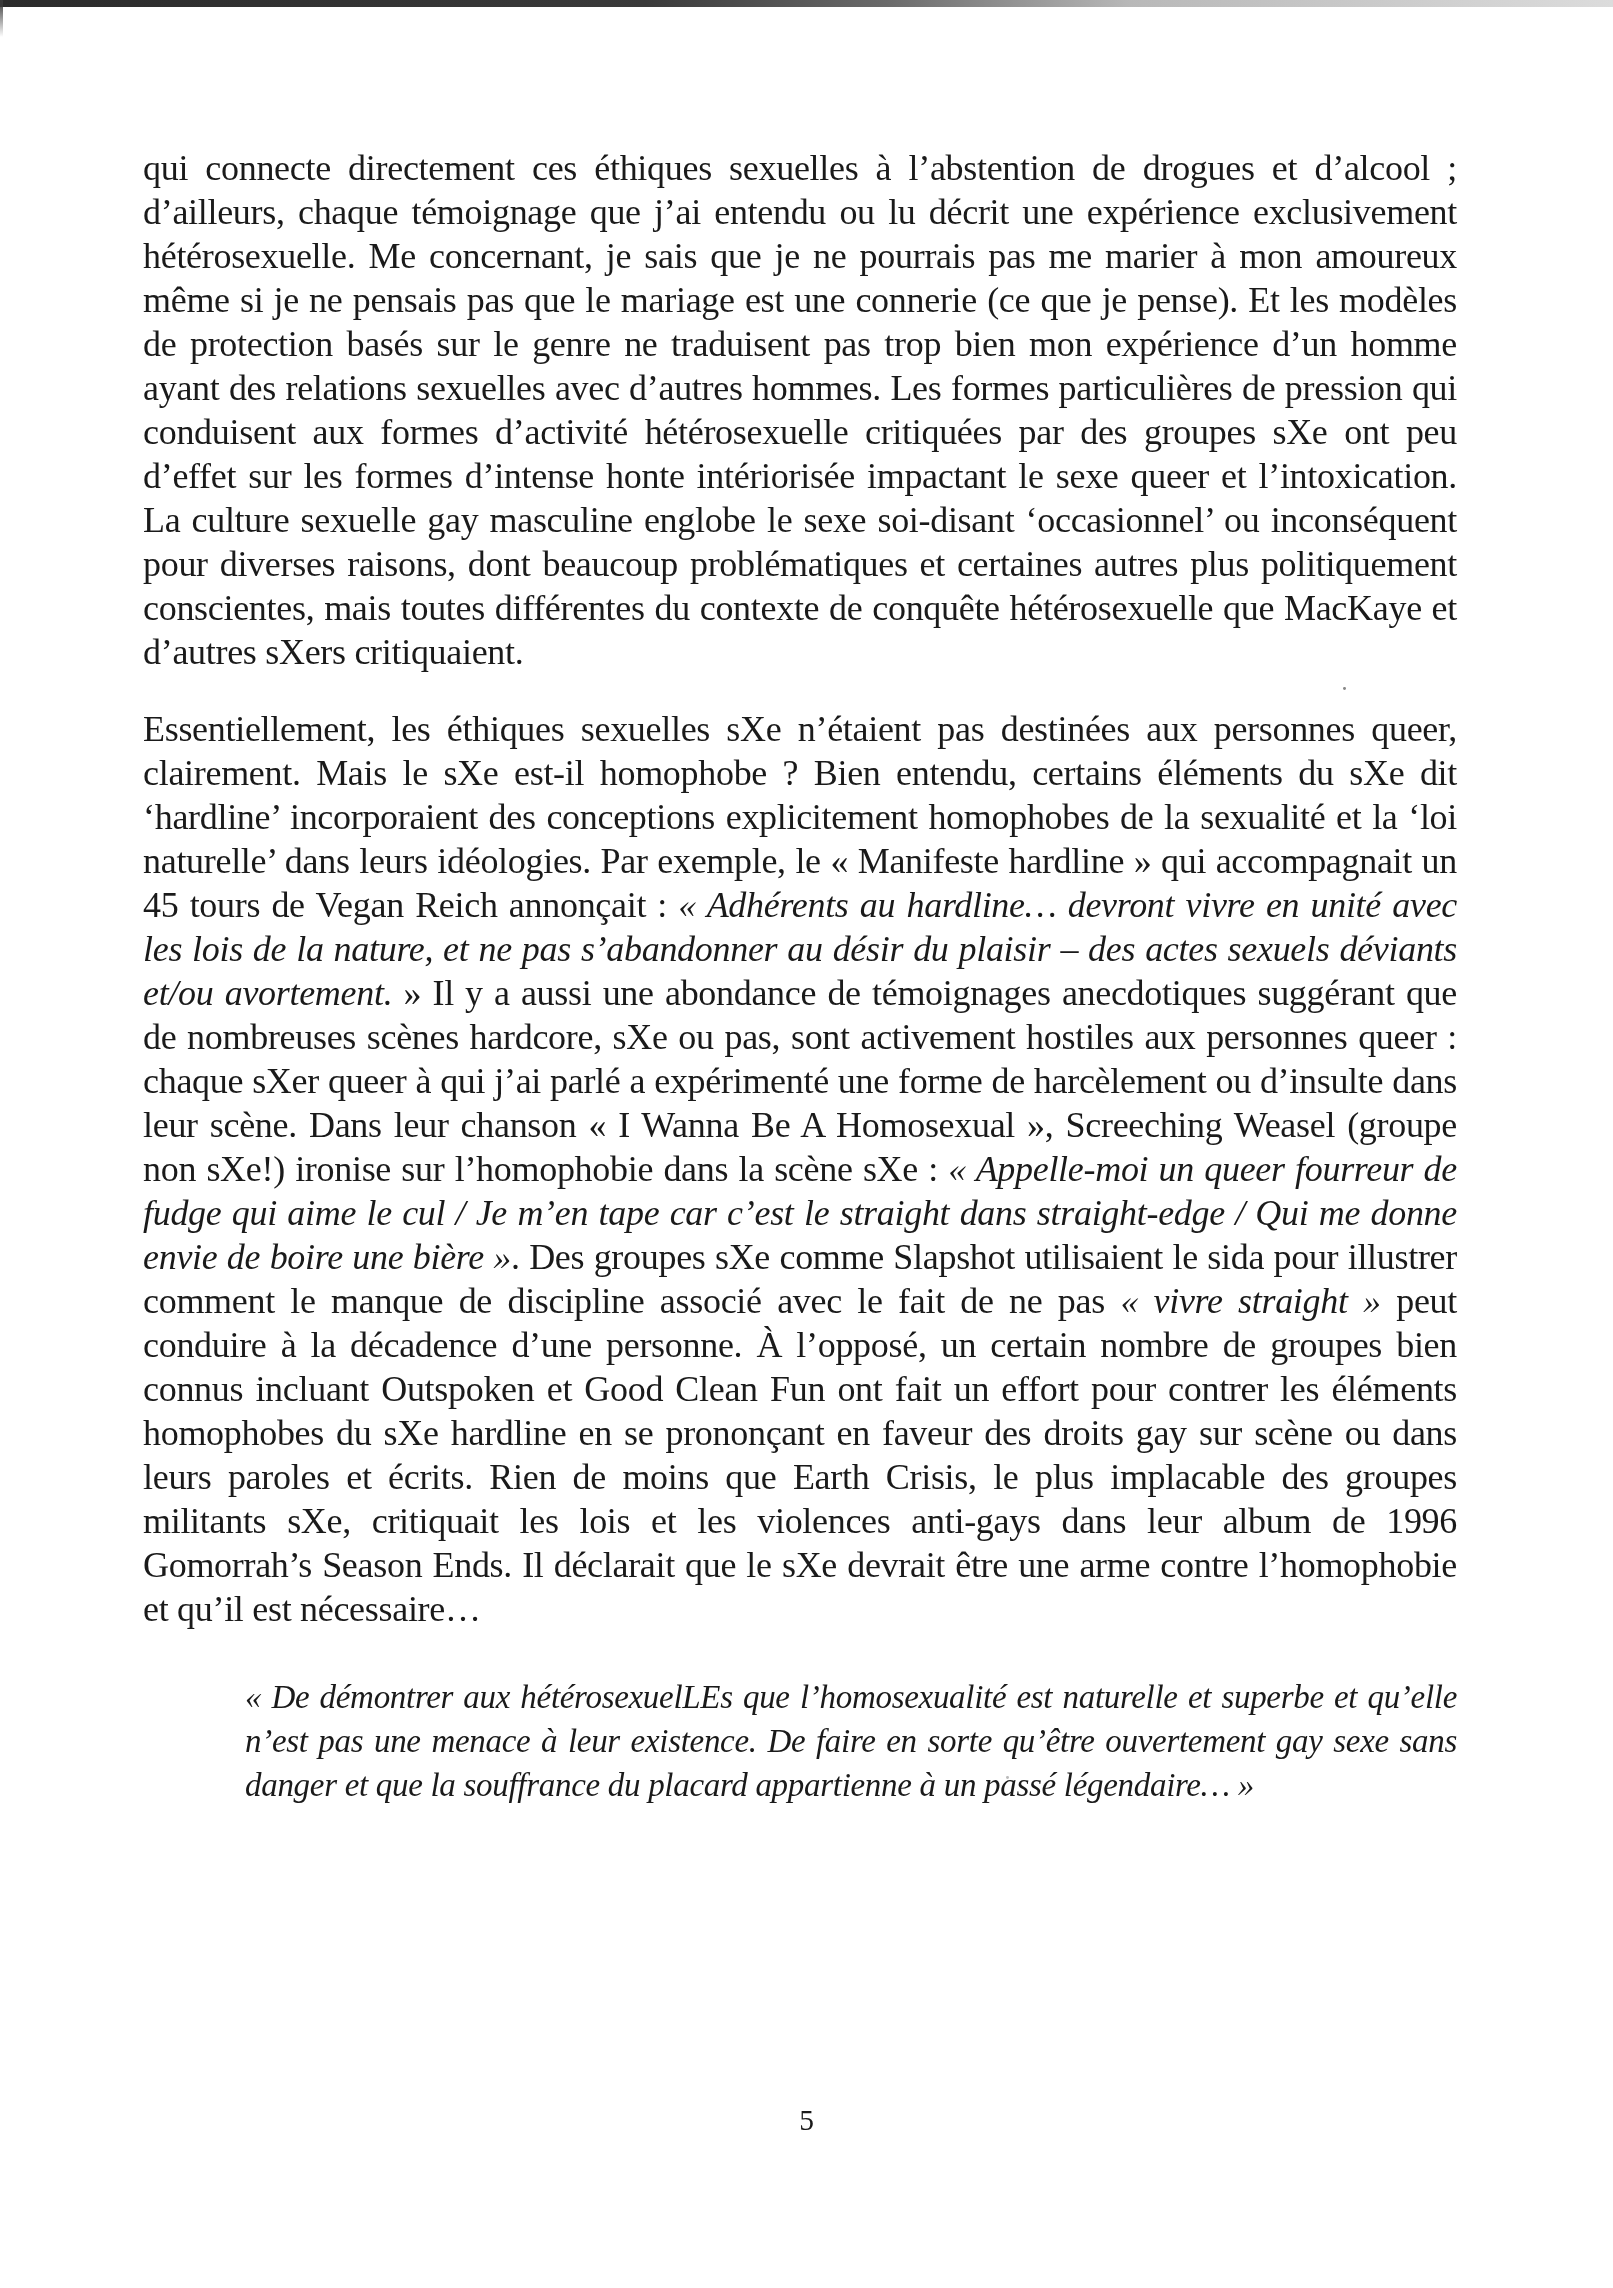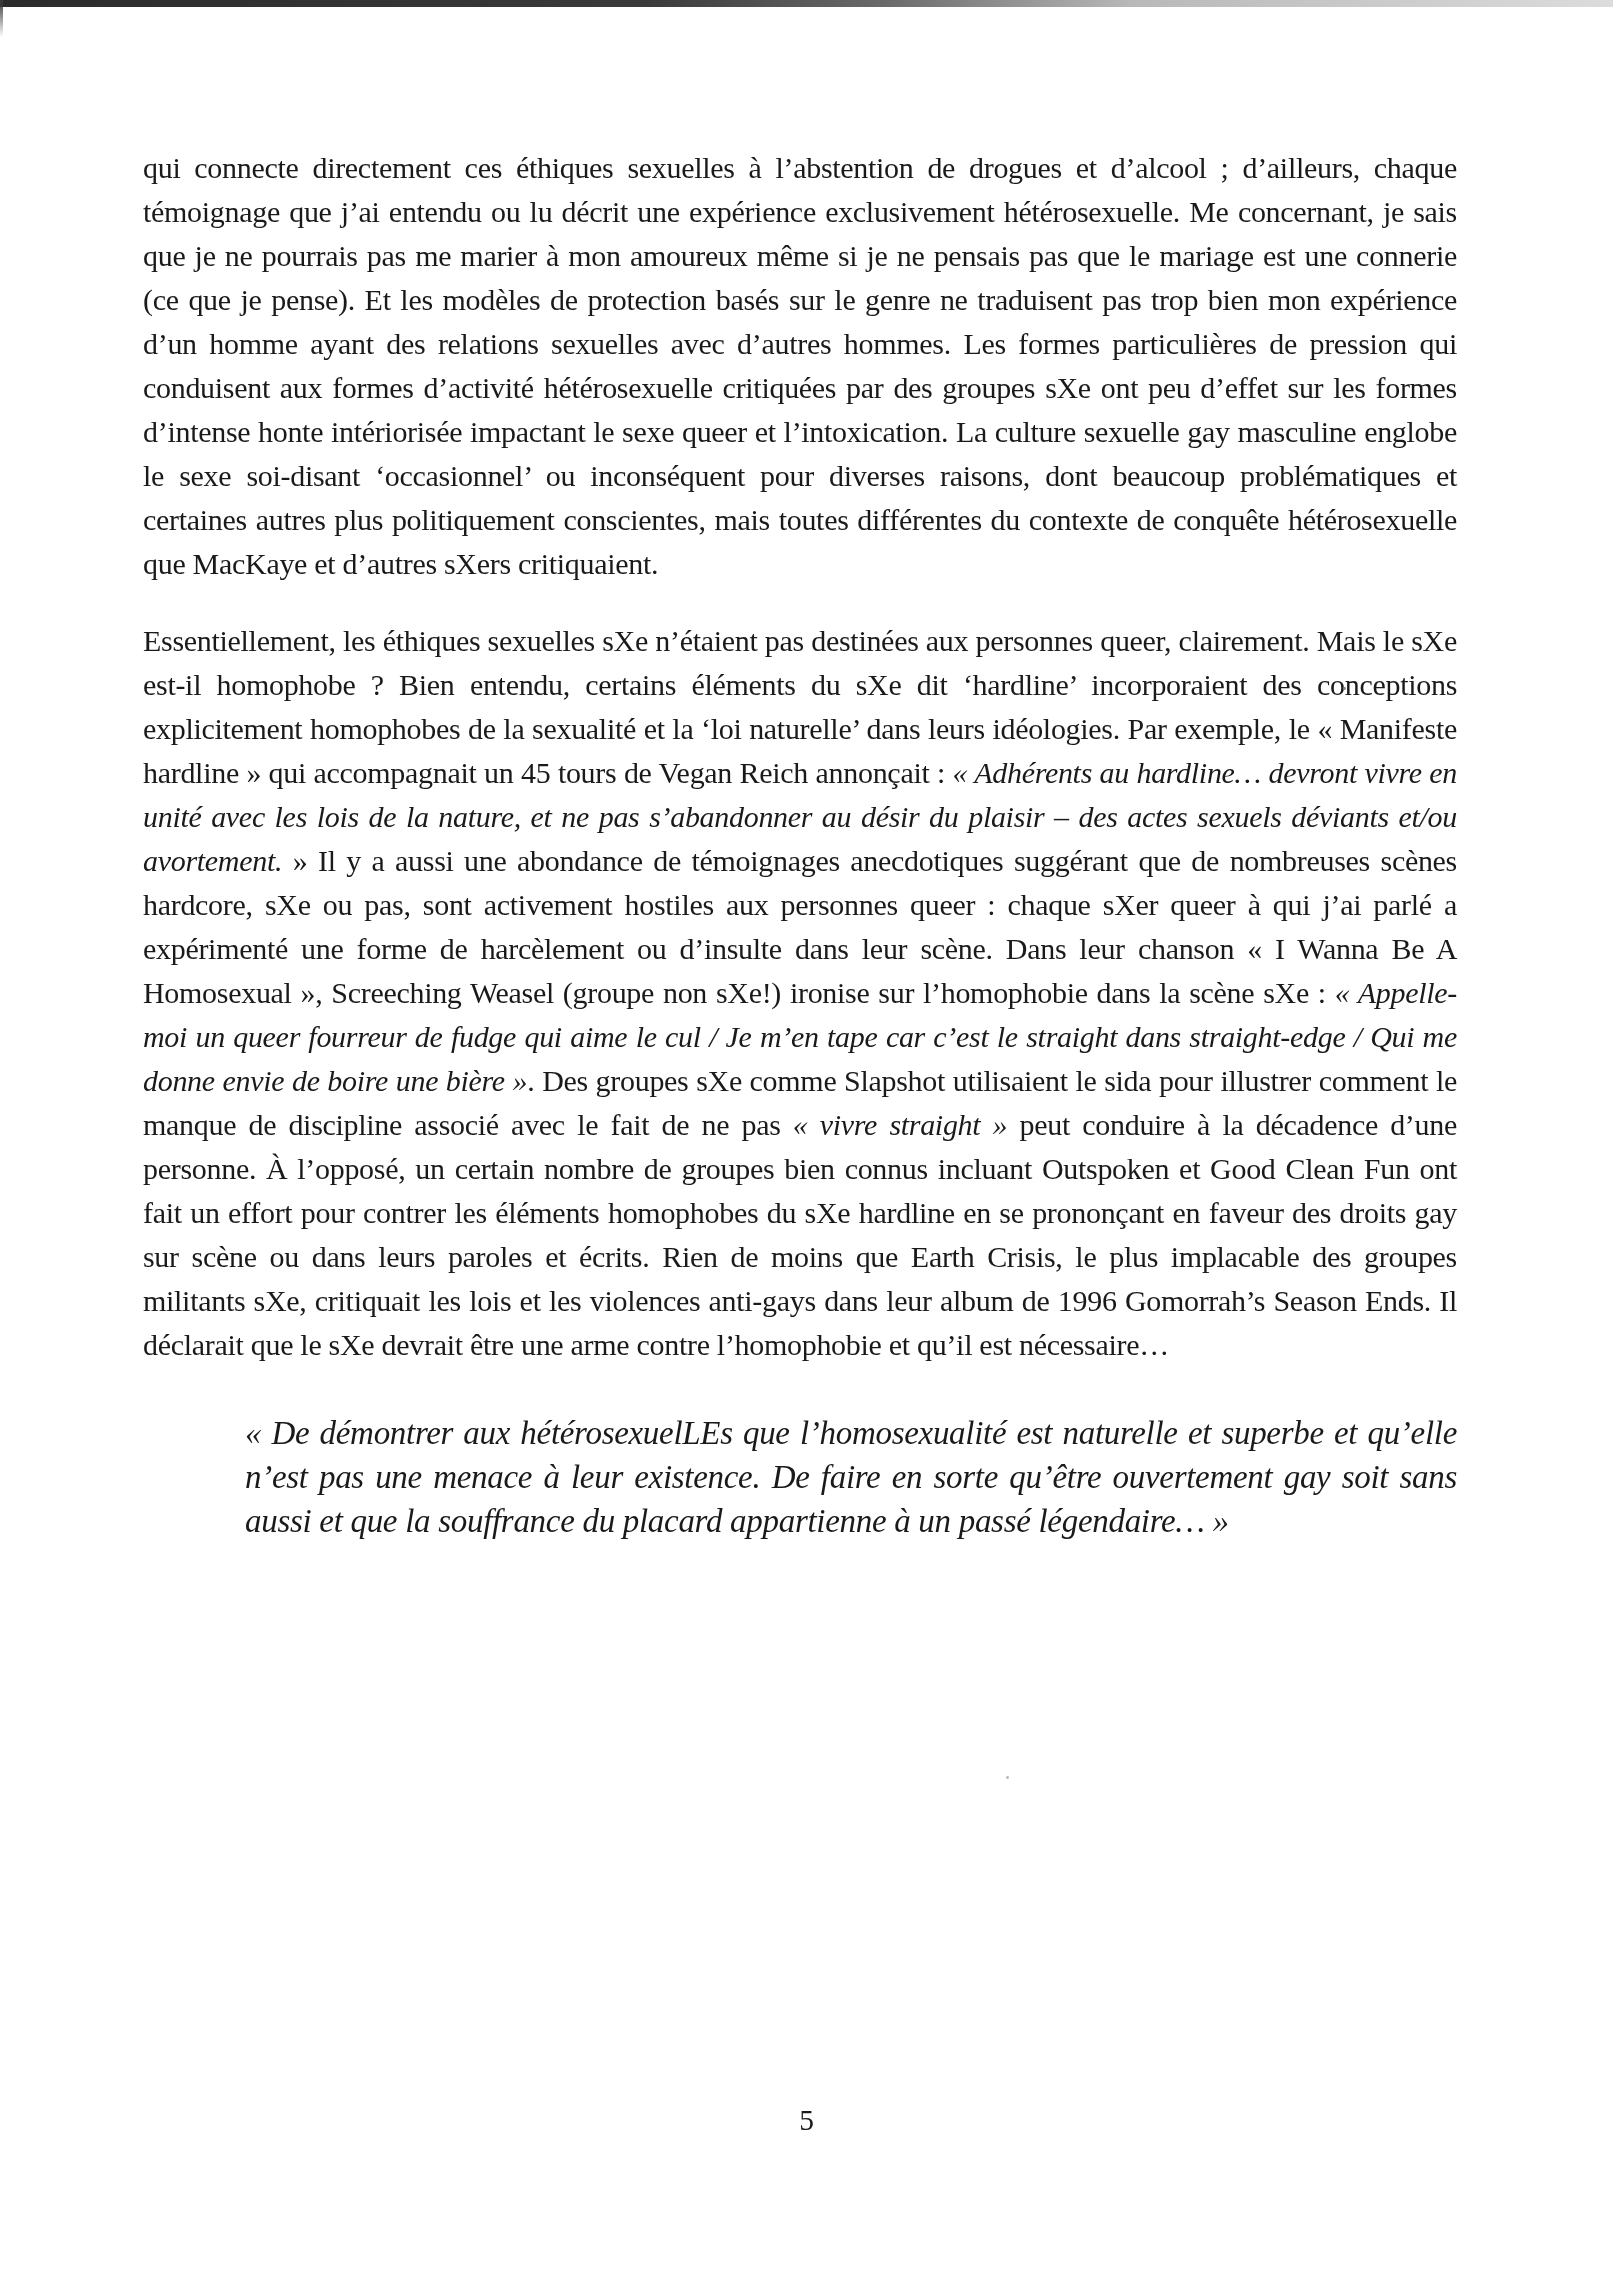--- a/index.html
+++ b/index.html
@@ -32,21 +32,21 @@
     background: linear-gradient(to bottom, #3a3a3a, rgba(255,255,255,0));
   }
   .page {
     position: absolute;
     left: 143px;
     top: 146px;
     width: 1314px;
   }
   .para {
     margin: 0;
-    font-size: 30px;
+    font-size: 36px;
     line-height: 44px;
     text-align: justify;
     letter-spacing: -0.3px;
     word-spacing: 0px;
   }
   .para + .para {
     margin-top: 33px;
   }
   .para em {
     font-style: italic;
@@ -82,20 +82,20 @@
 <div class="scan-edge"></div>
 <div class="scan-edge-left"></div>
 
 <div class="page">
   <p class="para">
     <span>qui connecte directement ces éthiques sexuelles à l’abstention de drogues et d’alcool ; d’ailleurs, chaque témoignage que j’ai entendu ou lu décrit une expérience exclusivement hétérosexuelle. Me concernant, je sais que je ne pourrais pas me marier à mon amoureux même si je ne pensais pas que le mariage est une connerie (ce que je pense). Et les modèles de protection basés sur le genre ne traduisent pas trop bien mon expérience d’un homme ayant des relations sexuelles avec d’autres hommes. Les formes particulières de pression qui conduisent aux formes d’activité hétérosexuelle critiquées par des groupes sXe ont peu d’effet sur les formes d’intense honte intériorisée impactant le sexe queer et l’intoxication. La culture sexuelle gay masculine englobe le sexe soi-disant ‘occasionnel’ ou inconséquent pour diverses raisons, dont beaucoup problématiques et certaines autres plus politiquement conscientes, mais toutes différentes du contexte de conquête hétérosexuelle que MacKaye et d’autres sXers critiquaient.</span>
   </p>
   <p class="para">
     <span>Essentiellement, les éthiques sexuelles sXe n’étaient pas destinées aux personnes queer, clairement. Mais le sXe est-il homophobe ? Bien entendu, certains éléments du sXe dit ‘hardline’ incorporaient des conceptions explicitement homophobes de la sexualité et la ‘loi naturelle’ dans leurs idéologies. Par exemple, le « Manifeste hardline » qui accompagnait un 45 tours de Vegan Reich annonçait : </span><em>« Adhérents au hardline… devront vivre en unité avec les lois de la nature, et ne pas s’abandonner au désir du plaisir – des actes sexuels déviants et/ou avortement.</em><span> » Il y a aussi une abondance de témoignages anecdotiques suggérant que de nombreuses scènes hardcore, sXe ou pas, sont activement hostiles aux personnes queer : chaque sXer queer à qui j’ai parlé a expérimenté une forme de harcèlement ou d’insulte dans leur scène. Dans leur chanson « I Wanna Be A Homosexual », Screeching Weasel (groupe non sXe!) ironise sur l’homophobie dans la scène sXe : </span><em>« Appelle-moi un queer fourreur de fudge qui aime le cul / Je m’en tape car c’est le straight dans straight-edge / Qui me donne envie de boire une bière »</em><span>. Des groupes sXe comme Slapshot utilisaient le sida pour illustrer comment le manque de discipline associé avec le fait de ne pas </span><em>« vivre straight »</em><span> peut conduire à la décadence d’une personne. À l’opposé, un certain nombre de groupes bien connus incluant Outspoken et Good Clean Fun ont fait un effort pour contrer les éléments homophobes du sXe hardline en se prononçant en faveur des droits gay sur scène ou dans leurs paroles et écrits. Rien de moins que Earth Crisis, le plus implacable des groupes militants sXe, critiquait les lois et les violences anti-gays dans leur album de 1996 Gomorrah’s Season Ends. Il déclarait que le sXe devrait être une arme contre l’homophobie et qu’il est nécessaire…</span>
   </p>
-  <p class="blockquote">« De démontrer aux hétérosexuelLEs que l’homosexualité est naturelle et superbe et qu’elle n’est pas une menace à leur existence. De faire en sorte qu’être ouvertement gay soit sans aussi et que la souffrance du placard appartienne à un passé légendaire… »</p>
+  <p class="blockquote">« De démontrer aux hétérosexuelLEs que l’homosexualité est naturelle et superbe et qu’elle n’est pas une menace à leur existence. De faire en sorte qu’être ouvertement gay sexe sans danger et que la souffrance du placard appartienne à un passé légendaire… »</p>
 </div>
 
 <div class="page-number">5</div>
 
 <div class="speck" style="left:1343px; top:687px;"></div>
 <div class="speck" style="left:1006px; top:1776px; background:#bbb;"></div>
 
 
 </body></html>

